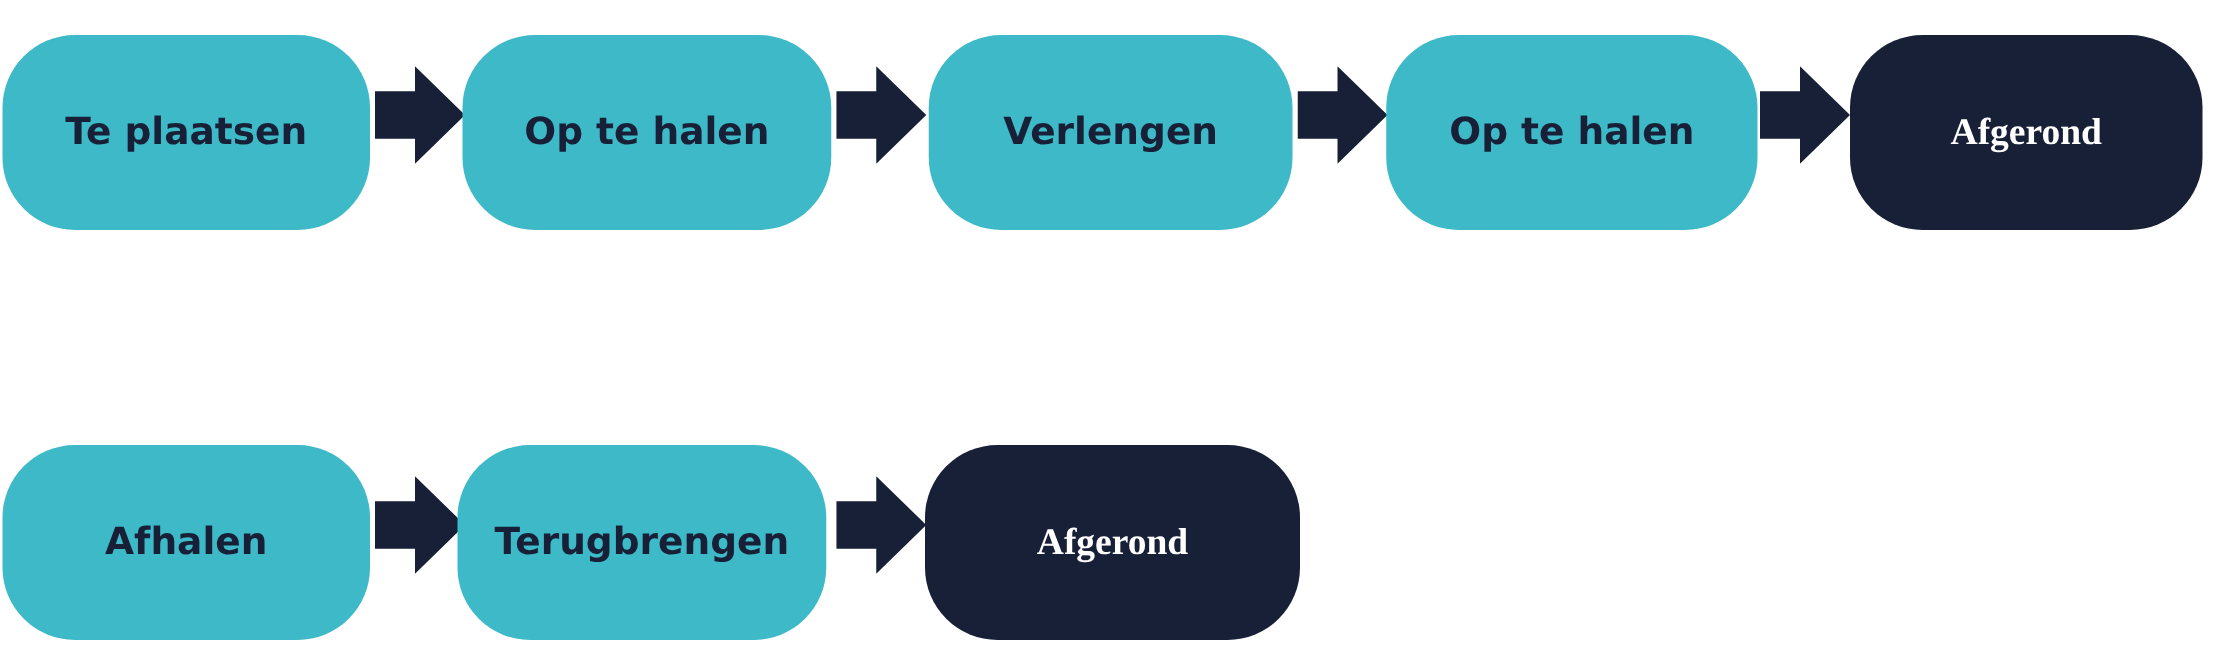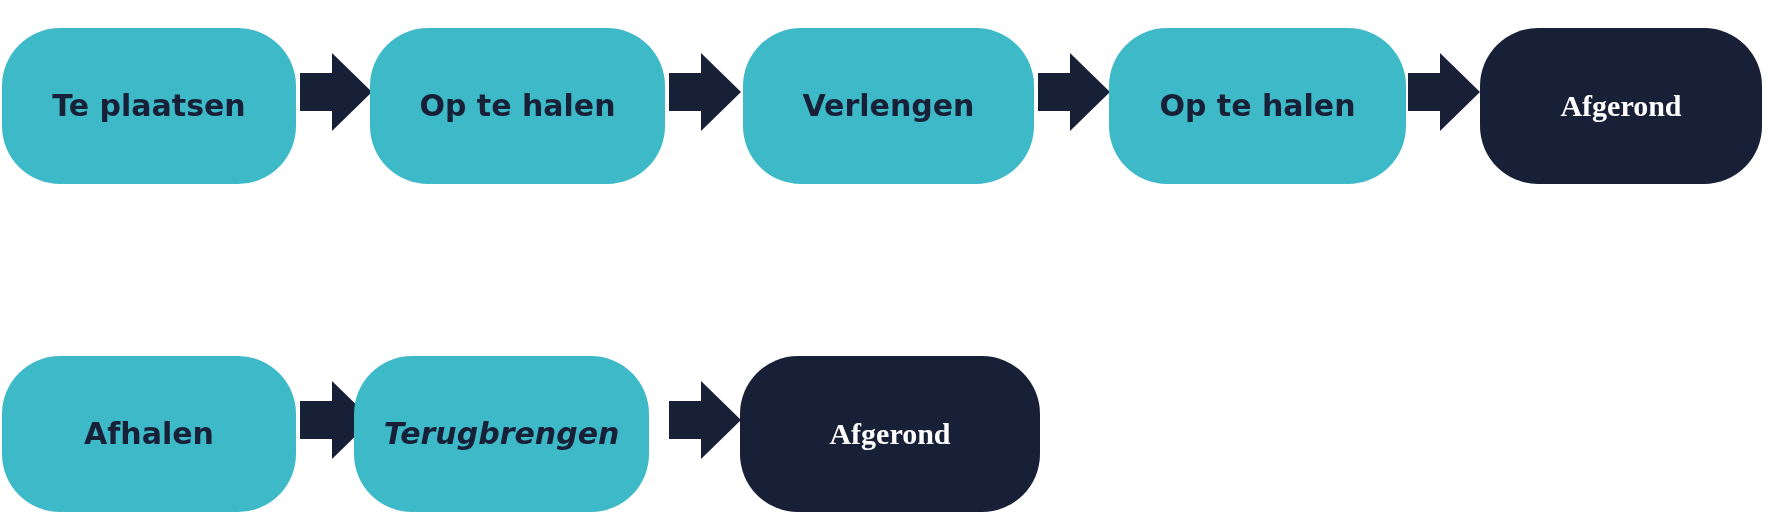--- a/index.html
+++ b/index.html
@@ -38,21 +38,21 @@
   #p12{left:370px; top:28px; width:295px;}
   #a12{left:669px; top:53px;}
   #p13{left:743px; top:28px; width:291px;}
   #a13{left:1038px;top:53px;}
   #p14{left:1109px;top:28px; width:297px;}
   #a14{left:1408px;top:53px;}
   #p15{left:1480px;top:28px; width:282px;}
   
   #p21{left:2px;   top:356px;width:294px;}
   #a21{left:300px; top:381px;}
-  #p22{left:354px; top:356px;width:295px;font-style:italic;}
+  #p22{left:366px; top:356px;width:295px;}
   #a22{left:669px; top:381px;}
   #p23{left:740px; top:356px;width:300px;}
 </style>
 </head>
 <body>
 
 <div id="canvas">
 
   <div>
     <div class="pill teal" id="p11">Te plaatsen</div>

